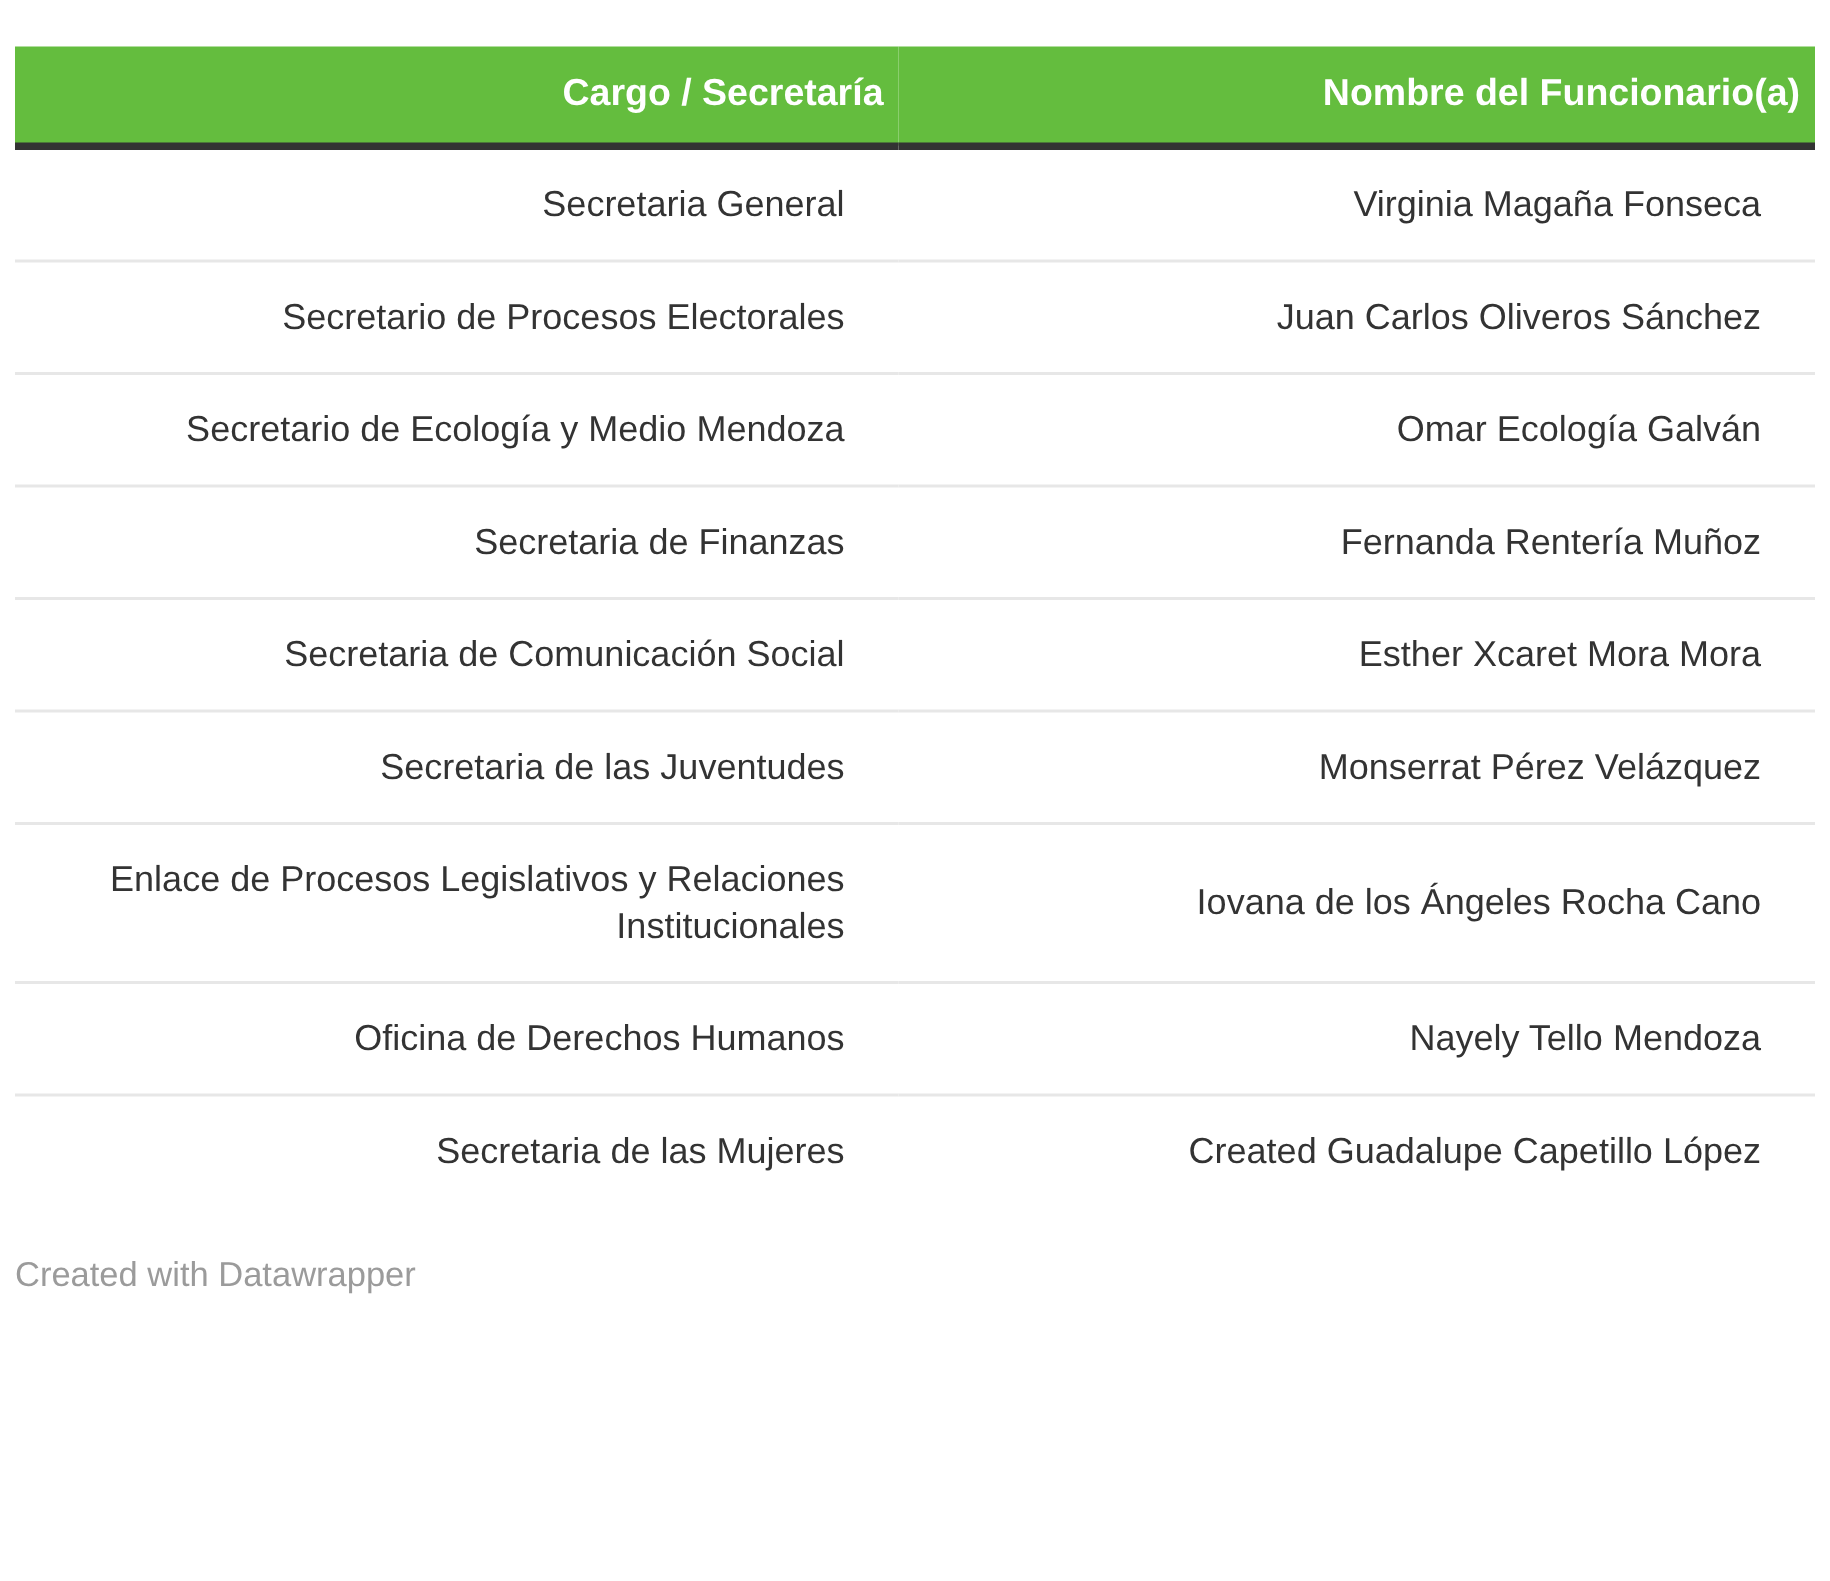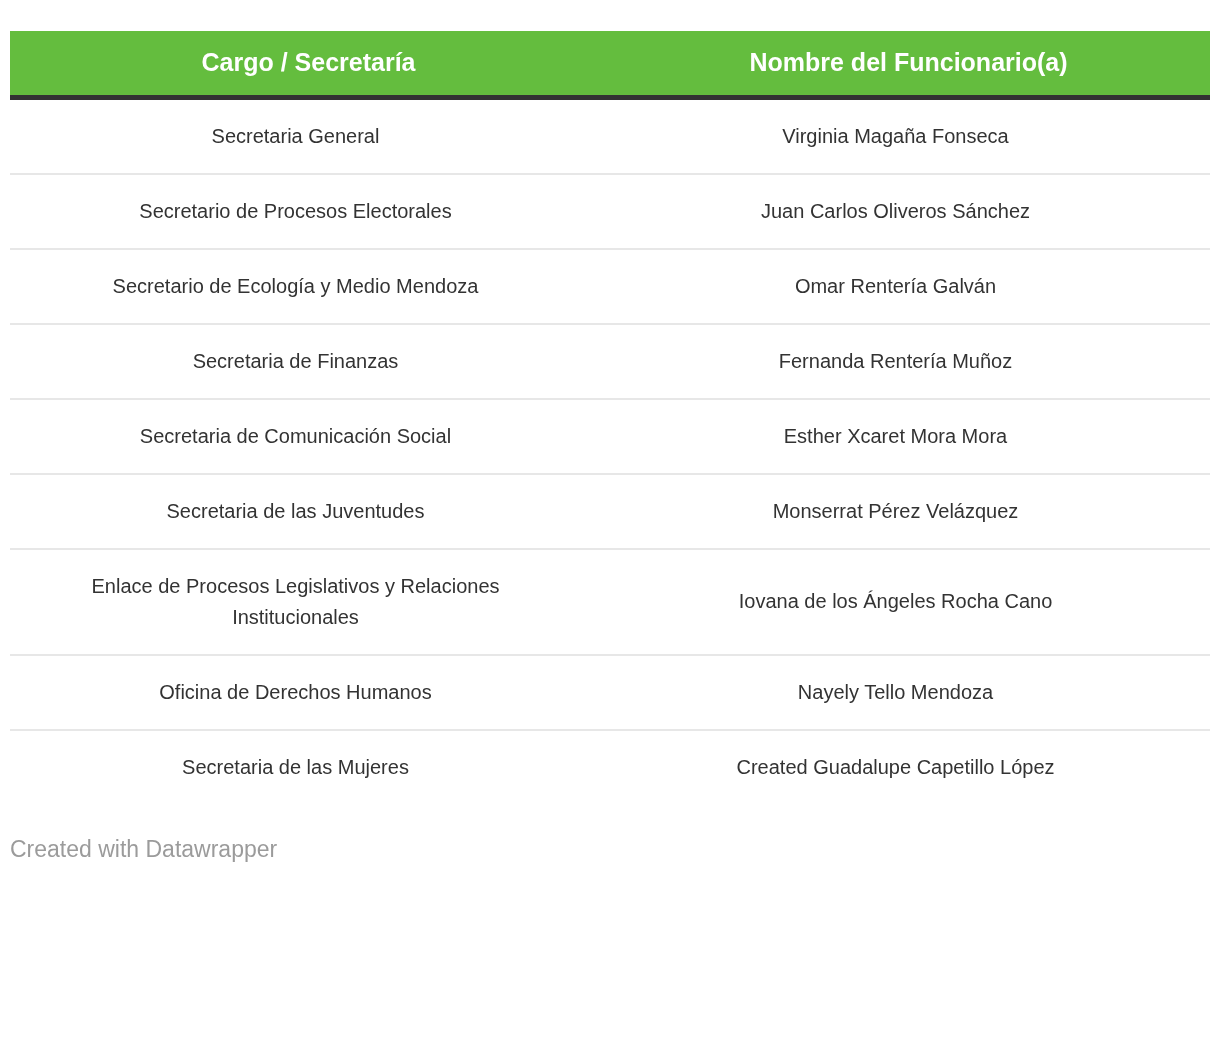--- a/index.html
+++ b/index.html
@@ -32,31 +32,31 @@
     border-collapse: collapse;
     table-layout: fixed;
   }
   col.col-cargo { width: 589px; }
   col.col-nombre { width: 611px; }
   thead th {
     background: var(--header-bg);
     color: var(--header-text);
     font-size: 25px;
     font-weight: bold;
-    text-align: center;
+    text-align: right;
     height: 66px;
     padding: 0 10px 0 18px;
     vertical-align: middle;
     border-bottom: 5px solid var(--header-rule);
   }
   tbody td {
-    font-size: 20px;
+    font-size: 24px;
     line-height: 31px;
     color: var(--body-text);
-    text-align: center;
+    text-align: right;
     vertical-align: middle;
     padding: 21px 36px 21px 18px;
   }
   tbody tr + tr td {
     border-top: 2px solid var(--row-divider);
   }
   .footer {
     margin: 32px 10px 0 10px;
     font-size: 23px;
     color: var(--footer-text);
@@ -84,21 +84,21 @@
   </tr>
 
 
   <tr>
     <td>Secretario de Procesos Electorales</td>
     <td>Juan Carlos Oliveros Sánchez</td>
   </tr>
 
   <tr>
     <td>Secretario de Ecología y Medio Mendoza</td>
-    <td>Omar Rentería Galván</td>
+    <td>Omar Ecología Galván</td>
   </tr>
 
   <tr>
     <td>Secretaria de Finanzas</td>
     <td>Fernanda Rentería Muñoz</td>
   </tr>
 
   <tr>
     <td>Secretaria de Comunicación Social</td>
     <td>Esther Xcaret Mora Mora</td>

